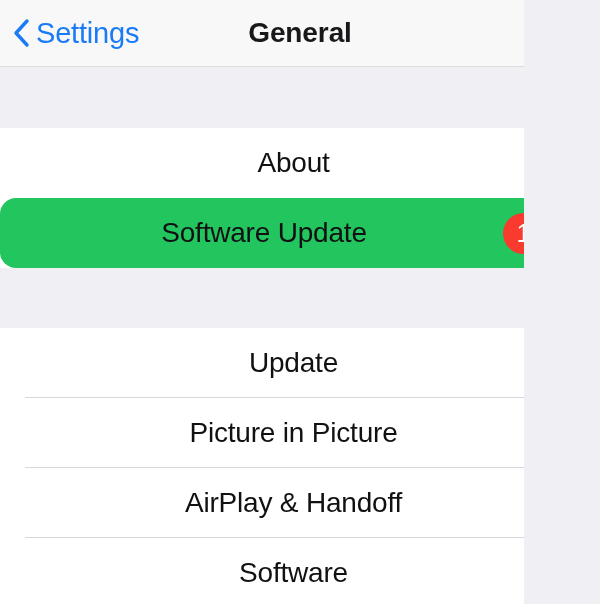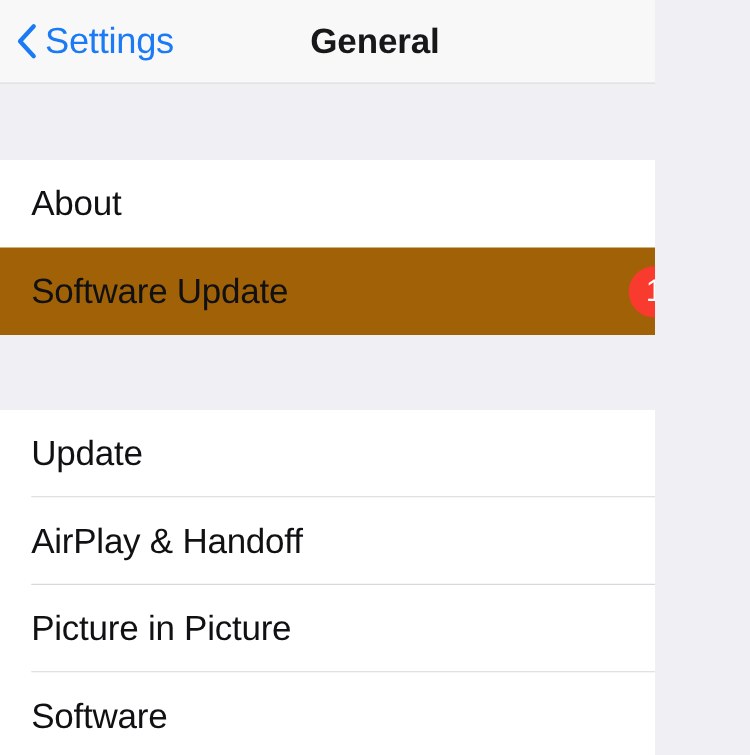--- a/index.html
+++ b/index.html
@@ -76,36 +76,38 @@
     text-align: center;
   }
 
   
   .group {
     position: absolute;
     left: 0;
     width: 600px;
     background: #ffffff;
     overflow: hidden;
+    text-align: center;
   }
 
   .group-1 { top: 128px; }
   .group-2 { top: 328px; }
 
   .row {
     position: relative;
     height: 70px;
     background: #ffffff;
     display: flex;
     align-items: center;
     box-sizing: border-box;
     cursor: pointer;
   }
   .row.highlighted {
-    background: #a16207;
+    background: #22c55e;
+    border-radius: 16px;
   }
 
   .row-label {
     font-size: 28px;
     color: #111113;
     letter-spacing: -0.2px;
     padding-left: 25px;
     flex: 1 1 auto;
     white-space: nowrap;
   }
@@ -193,40 +195,40 @@
       <span class="row-label">Update</span>
       <span class="row-accessories">
         <svg class="disclosure" viewBox="0 0 16 28">
           <polyline points="3,3 13,14 3,25" fill="none" stroke="#c2c2c6" stroke-width="2.6" stroke-linecap="round" stroke-linejoin="round"></polyline>
         </svg>
       </span>
       <span class="separator"></span>
     </div>
 
     <div class="row">
+      <span class="row-label">Picture in Picture</span>
+      <span class="row-accessories">
+        <svg class="disclosure" viewBox="0 0 16 28">
+          <polyline points="3,3 13,14 3,25" fill="none" stroke="#c2c2c6" stroke-width="2.6" stroke-linecap="round" stroke-linejoin="round"></polyline>
+        </svg>
+      </span>
+      <span class="separator"></span>
+    </div>
+
+    <div class="row">
       <span class="row-label">AirPlay &amp; Handoff</span>
       <span class="row-accessories">
         <svg class="disclosure" viewBox="0 0 16 28">
           <polyline points="3,3 13,14 3,25" fill="none" stroke="#c2c2c6" stroke-width="2.6" stroke-linecap="round" stroke-linejoin="round"></polyline>
         </svg>
       </span>
       <span class="separator"></span>
     </div>
 
     <div class="row">
-      <span class="row-label">Picture in Picture</span>
-      <span class="row-accessories">
-        <svg class="disclosure" viewBox="0 0 16 28">
-          <polyline points="3,3 13,14 3,25" fill="none" stroke="#c2c2c6" stroke-width="2.6" stroke-linecap="round" stroke-linejoin="round"></polyline>
-        </svg>
-      </span>
-      <span class="separator"></span>
-    </div>
-
-    <div class="row">
       <span class="row-label">Software</span>
       <span class="row-accessories">
         <svg class="disclosure" viewBox="0 0 16 28">
           <polyline points="3,3 13,14 3,25" fill="none" stroke="#c2c2c6" stroke-width="2.6" stroke-linecap="round" stroke-linejoin="round"></polyline>
         </svg>
       </span>
     </div>
   </div>
 
 </div>

